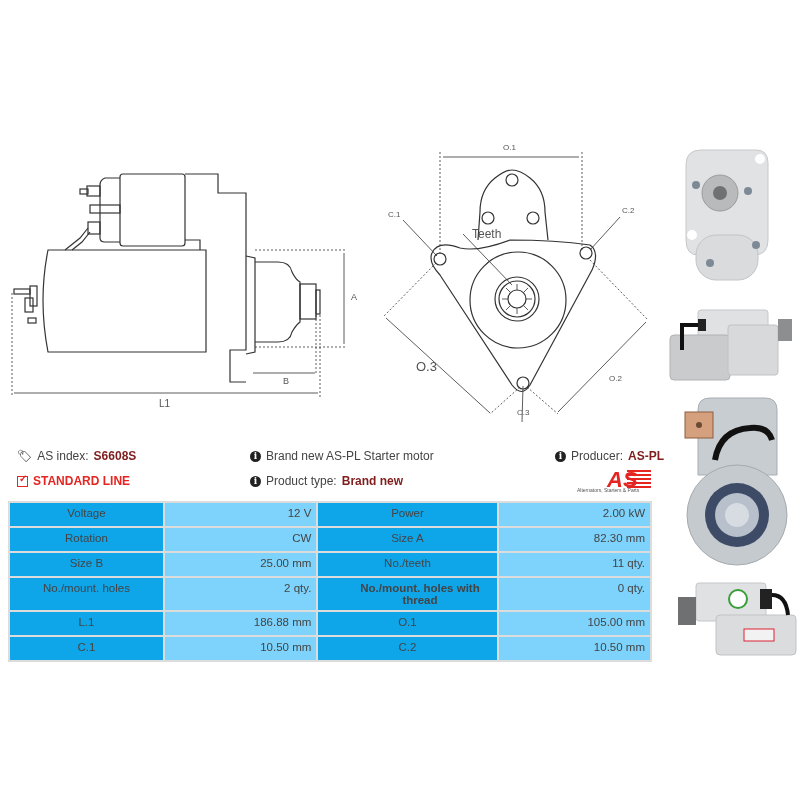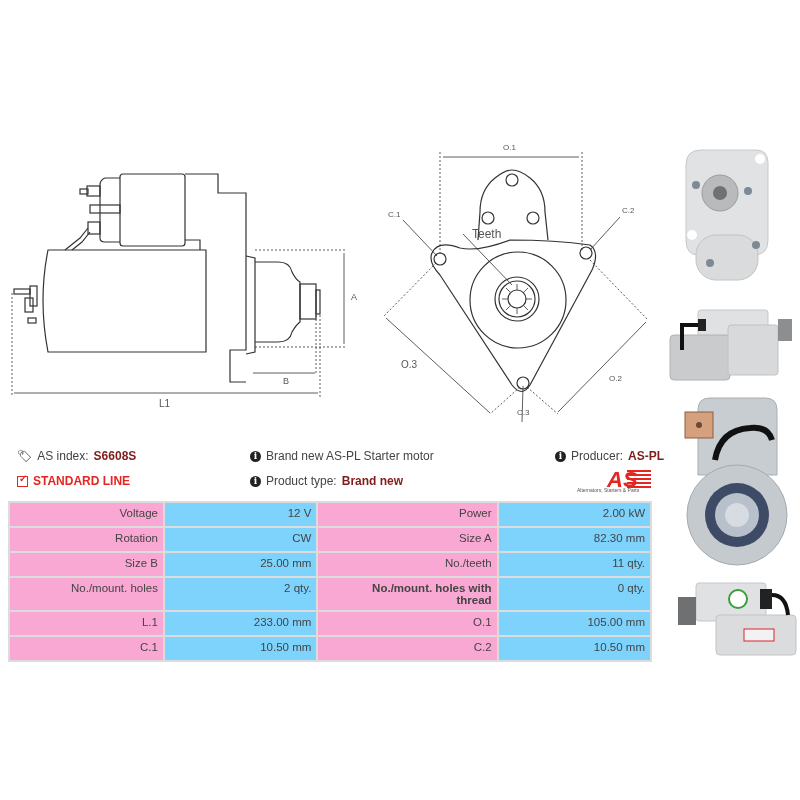--- a/index.html
+++ b/index.html
@@ -5,21 +5,21 @@
   html, body { margin:0; padding:0; background:#ffffff; }
   body { width:800px; height:800px; position:relative; overflow:hidden; font-family:"Liberation Sans", sans-serif; color:#333; }
   .abs { position:absolute; }
   .diagram svg { position:absolute; left:0; top:0; }
   .info-line { position:absolute; font-size:12px; color:#444; display:flex; align-items:center; gap:5px; white-space:nowrap; }
   .info-line b { color:#7f1d1d; font-weight:bold; }
   .icon-info { display:inline-block; width:11px; height:11px; border-radius:50%; background:#222; color:#fff; font-size:9px; font-weight:bold; line-height:11px; text-align:center; font-family:"DejaVu Serif", serif; }
   .std { color:#e52521; font-weight:bold; font-size:12px; }
   table.specs { position:absolute; left:8px; top:501px; width:644px; border-collapse:collapse; font-size:11.5px; }
   table.specs td { border:2px solid #dcdcdc; padding:4px 5px; text-align:right; vertical-align:top; color:#444; height:15px; }
-  table.specs td.lbl { background:#f9a8d4; width:150px; }
+  table.specs td.lbl { background:#0ea5e9; width:150px;text-align:center; }
   table.specs td.val { background:#7dd3fc; width:150px; }
   .photo { position:absolute; border-radius:6px; }
   .logo { position:absolute; left:585px; top:466px; width:70px; height:28px; }
   .logo-text { position:absolute; left:577px; top:487px; font-size:5px; color:#555; white-space:nowrap; }
 </style>
 </head>
 <body>
 
 <div class="diagram">
   <svg width="360" height="420" viewBox="0 0 360 420" fill="none" stroke="#333" stroke-width="1.2">
@@ -107,21 +107,21 @@
       <line x1="403" y1="220" x2="437" y2="256"></line>
       <line x1="620" y1="217" x2="590" y2="250"></line>
       <line x1="522" y1="422" x2="523" y2="386"></line>
       <line x1="463" y1="234" x2="512" y2="285"></line>
     </g>
   </svg>
   <span class="abs" style="left:503px;top:143px;font-size:8px;color:#555">O.1</span>
   <span class="abs" style="left:388px;top:210px;font-size:8px;color:#555">C.1</span>
   <span class="abs" style="left:622px;top:206px;font-size:8px;color:#555">C.2</span>
   <span class="abs" style="left:472px;top:227px;font-size:12px;color:#555">Teeth</span>
-  <span class="abs" style="left:401px;top:359px;font-size:10px;color:#555">O.3</span>
+  <span class="abs" style="left:416px;top:359px;font-size:13px;color:#555">O.3</span>
   <span class="abs" style="left:609px;top:374px;font-size:8px;color:#555">O.2</span>
   <span class="abs" style="left:517px;top:408px;font-size:8px;color:#555">C.3</span>
 </div>
 
 <div class="photo" style="left:676px;top:145px;width:100px;height:140px;">
   <svg width="100" height="140" viewBox="0 0 100 140">
     <path d="M10 20 Q10 5 25 5 L80 5 Q92 5 92 18 L92 95 Q92 110 78 110 L22 110 Q10 110 10 95 Z" fill="#e0e2e4" stroke="#c6c8ca"></path>
     <rect x="20" y="90" width="62" height="45" rx="20" fill="#d9dbdd" stroke="#c2c4c6"></rect>
     <circle cx="44" cy="48" r="18" fill="#b8babc" stroke="#9a9c9e"></circle>
     <circle cx="44" cy="48" r="7" fill="#6f7173"></circle>
@@ -228,21 +228,21 @@
       <td class="val">11 qty.</td>
     </tr>
     <tr>
       <td class="lbl" style="height:21px;">No./mount. holes</td>
       <td class="val">2 qty.</td>
       <td class="lbl" style="padding-left:30px;font-weight:bold;">No./mount. holes with thread</td>
       <td class="val">0 qty.</td>
     </tr>
     <tr>
       <td class="lbl">L.1</td>
-      <td class="val">233.00 mm</td>
+      <td class="val">186.88 mm</td>
       <td class="lbl">O.1</td>
       <td class="val">105.00 mm</td>
     </tr>
     <tr>
       <td class="lbl">C.1</td>
       <td class="val">10.50 mm</td>
       <td class="lbl">C.2</td>
       <td class="val">10.50 mm</td>
     </tr>
   </tbody>

